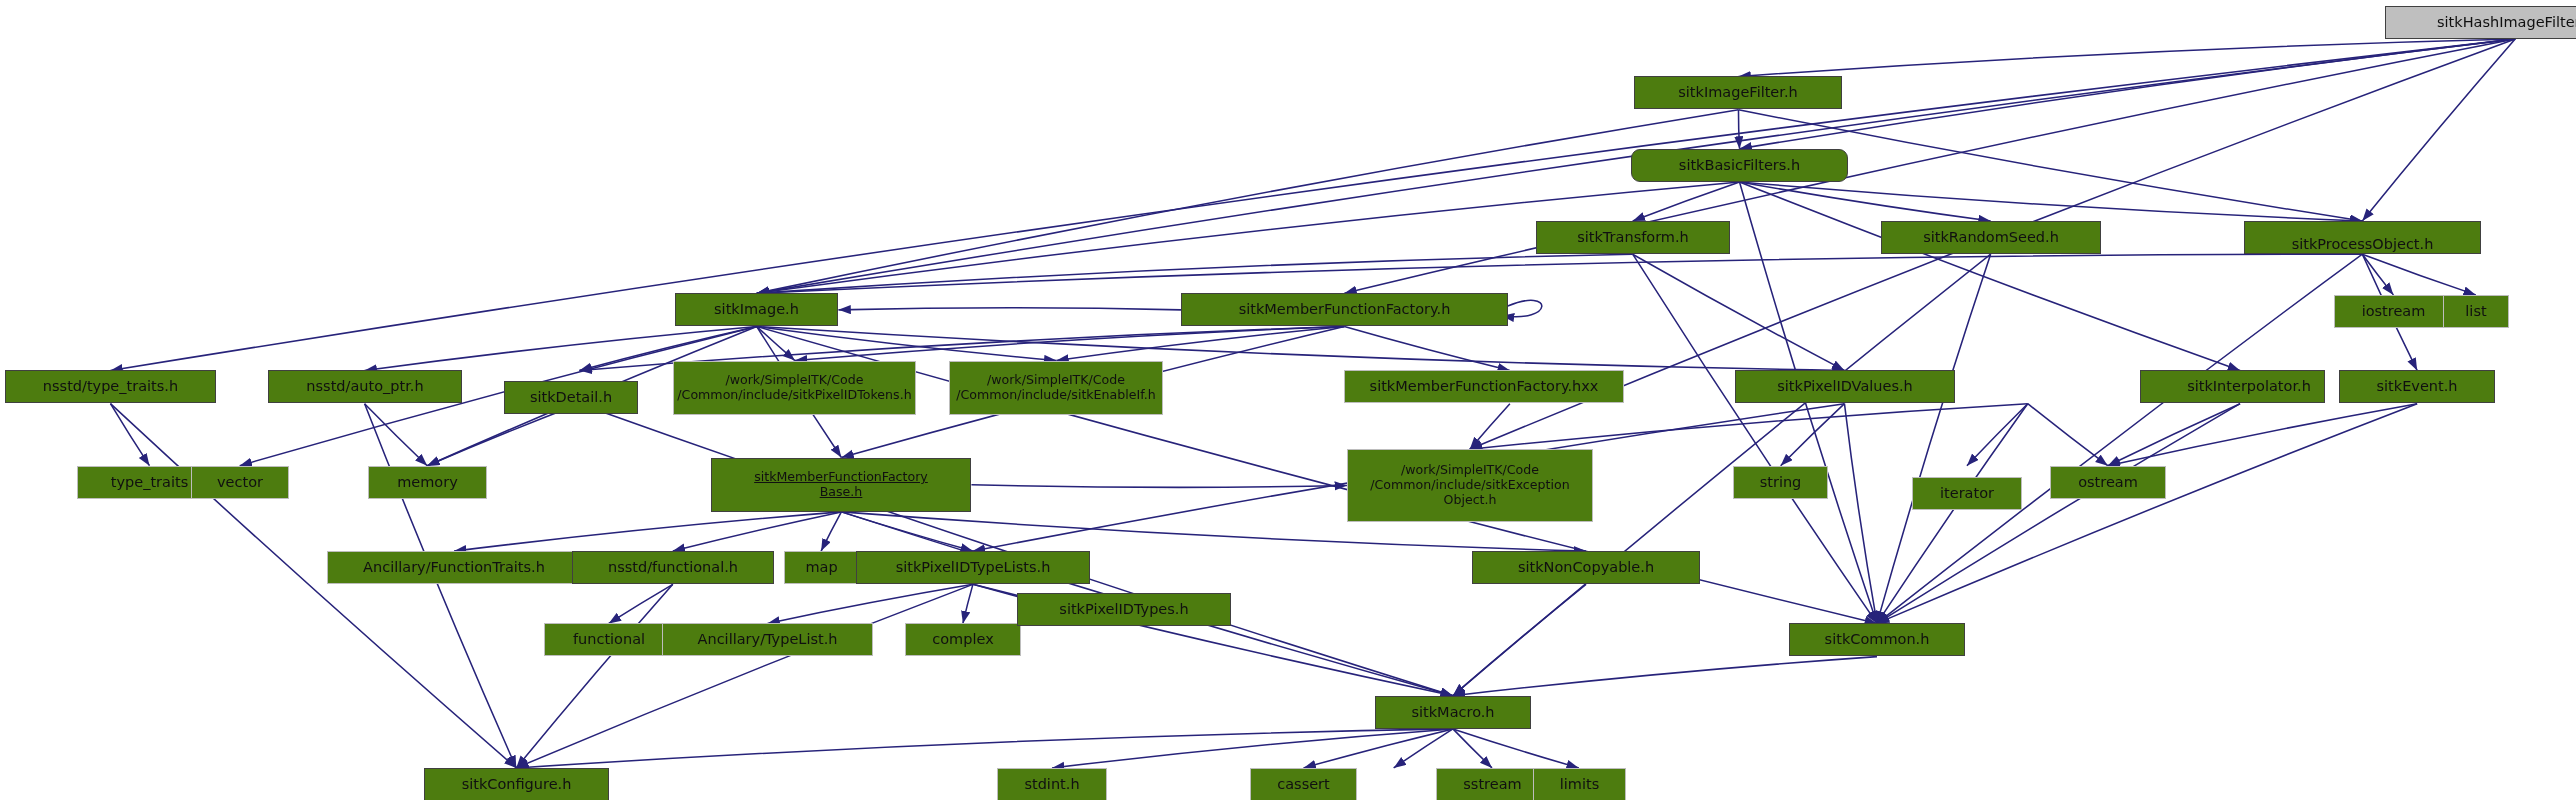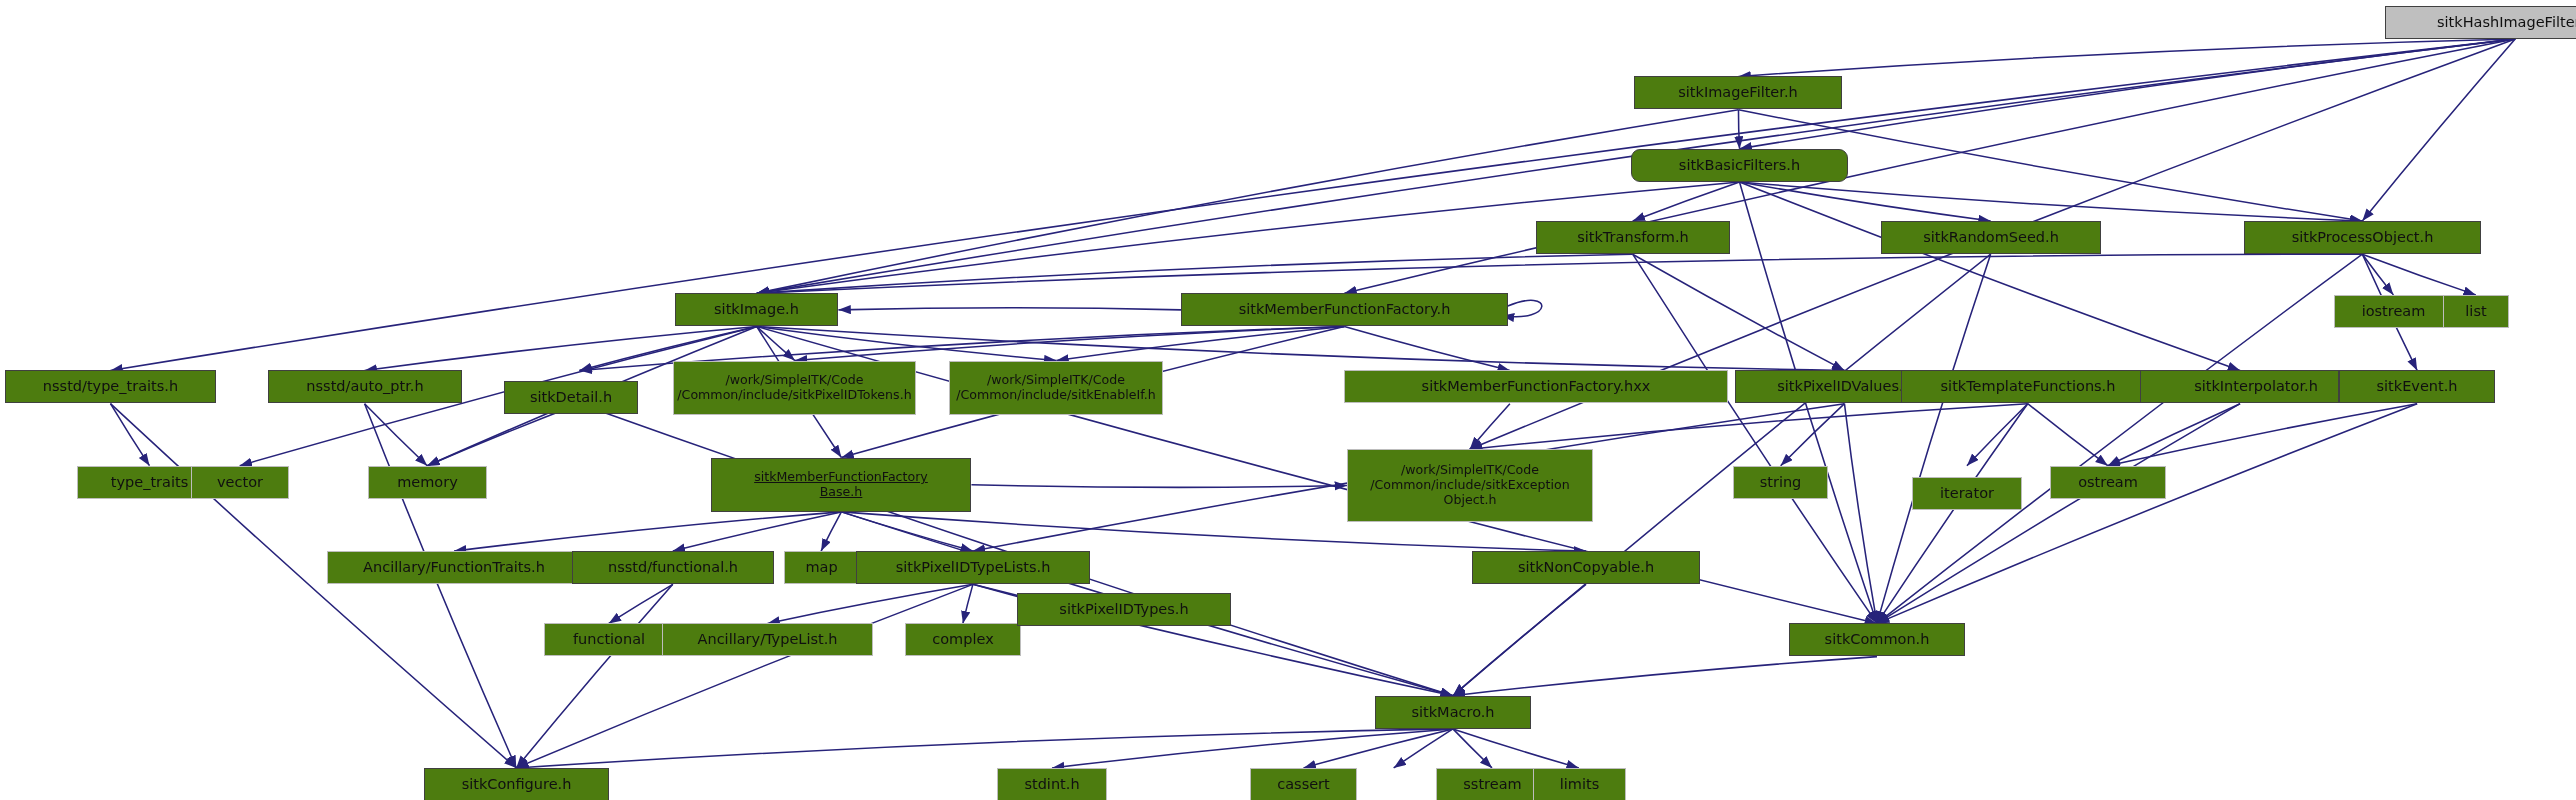--- a/index.html
+++ b/index.html
@@ -106,36 +106,35 @@
         <path d="M1503.6839999999997,754.408 Q1473.0234799999998,773.867968 1442.348,794.8"></path>
         <path d="M1503.6839999999997,754.408 Q1523.7127199999998,775.08952 1544.144,794.8"></path>
         <path d="M1503.6839999999997,754.408 Q1569.5249999999999,776.167456 1633.972,794.8"></path>
       </g>
   </svg>
 <div class="node root hdr" style="left: 2385px; top: 5.8px; width: 260px; height: 33px;"><span>sitkHashImageFilter.h</span></div>
     <div class="node hdr" style="left: 1634px; top: 76px; width: 208px; height: 33px;"><span>sitkImageFilter.h</span></div>
     <div class="node hdr" style="left: 1631px; top: 149px; width: 217px; height: 33px; border-radius: 9px;"><span>sitkBasicFilters.h</span></div>
     <div class="node hdr" style="left: 1536px; top: 221px; width: 194px; height: 33px;"><span>sitkTransform.h</span></div>
     <div class="node hdr" style="left: 1881px; top: 221px; width: 220px; height: 33px;"><span>sitkRandomSeed.h</span></div>
-    <div class="node hdr" style="left: 2244px; top: 221px; width: 237px; height: 33px;"><span>sitkProcessObject.h</span></div>
+    <div class="node hdr" style="left: 2244px; top: 221px; width: 237px; height: 33px; align-items: flex-end;"><span>sitkProcessObject.h</span></div>
     <div class="node " style="left: 2334px; top: 295px; width: 119px; height: 33px;"><span>iostream</span></div>
     <div class="node " style="left: 2443px; top: 295px; width: 66px; height: 33px;"><span>list</span></div>
     <div class="node hdr" style="left: 675px; top: 293px; width: 163px; height: 33px;"><span>sitkImage.h</span></div>
     <div class="node hdr" style="left: 1181px; top: 293px; width: 327px; height: 33px;"><span>sitkMemberFunctionFactory.h</span></div>
     <div class="node hdr" style="left: 5px; top: 370px; width: 211px; height: 33px;"><span>nsstd/type_traits.h</span></div>
     <div class="node hdr" style="left: 268px; top: 370px; width: 194px; height: 33px;"><span>nsstd/auto_ptr.h</span></div>
     <div class="node hdr" style="left: 504px; top: 381px; width: 134px; height: 33px;"><span>sitkDetail.h</span></div>
     <div class="node " style="left: 673px; top: 361px; width: 243px; height: 54px;"><span style="font-size: 12.6px;">/work/SimpleITK/Code
 /Common/include/sitkPixelIDTokens.h</span></div>
     <div class="node " style="left: 949px; top: 361px; width: 214px; height: 54px;"><span style="font-size: 12.6px;">/work/SimpleITK/Code
 /Common/include/sitkEnableIf.h</span></div>
-    <div class="node " style="left: 1344px; top: 370px; width: 384px; height: 33px;"><span>sitkMemberFunctionFactory.hxx</span></div>
+    <div class="node " style="left: 1344px; top: 370px; width: 280px; height: 33px;"><span>sitkMemberFunctionFactory.hxx</span></div>
     <div class="node hdr" style="left: 1735px; top: 370px; width: 220px; height: 33px;"><span>sitkPixelIDValues.h</span></div>
-    <div class="node hdr" style="left: 1901px; top: 370px; width: 254px; height: 33px;"><span>sitkTemplateFunctions.h</span></div>
-    <div class="node hdr" style="left: 2140px; top: 370px; width: 199px; height: 33px; padding-left: 33px;"><span>sitkInterpolator.h</span></div>
+    <div class="node hdr" style="left: 2140px; top: 370px; width: 185px; height: 33px; padding-left: 33px;"><span>sitkInterpolator.h</span></div>
     <div class="node hdr" style="left: 2339px; top: 370px; width: 156px; height: 33px;"><span>sitkEvent.h</span></div>
     <div class="node " style="left: 77px; top: 466px; width: 145px; height: 33px;"><span>type_traits</span></div>
     <div class="node " style="left: 191px; top: 466px; width: 98px; height: 33px;"><span>vector</span></div>
     <div class="node " style="left: 368px; top: 466px; width: 119px; height: 33px;"><span>memory</span></div>
     <div class="node hdr" style="left: 711px; top: 458px; width: 260px; height: 54px; text-decoration: underline;"><span style="font-size: 12.6px;">sitkMemberFunctionFactory
 Base.h</span></div>
     <div class="node " style="left: 1347px; top: 449px; width: 246px; height: 73px;"><span style="font-size: 12.6px;">/work/SimpleITK/Code
 /Common/include/sitkException
 Object.h</span></div>
     <div class="node " style="left: 1733px; top: 466px; width: 95px; height: 33px;"><span>string</span></div>

